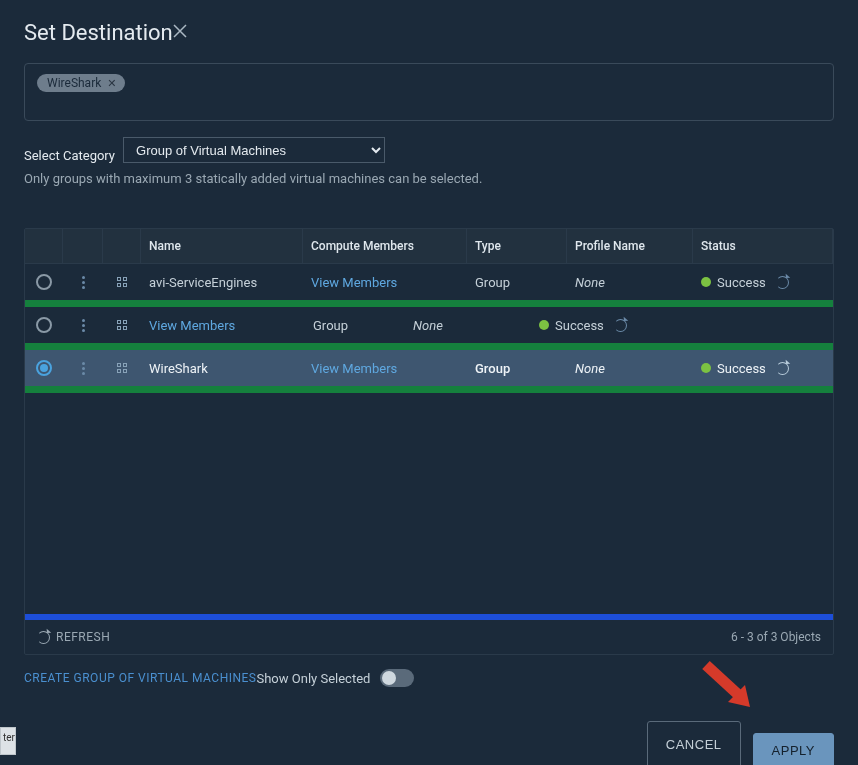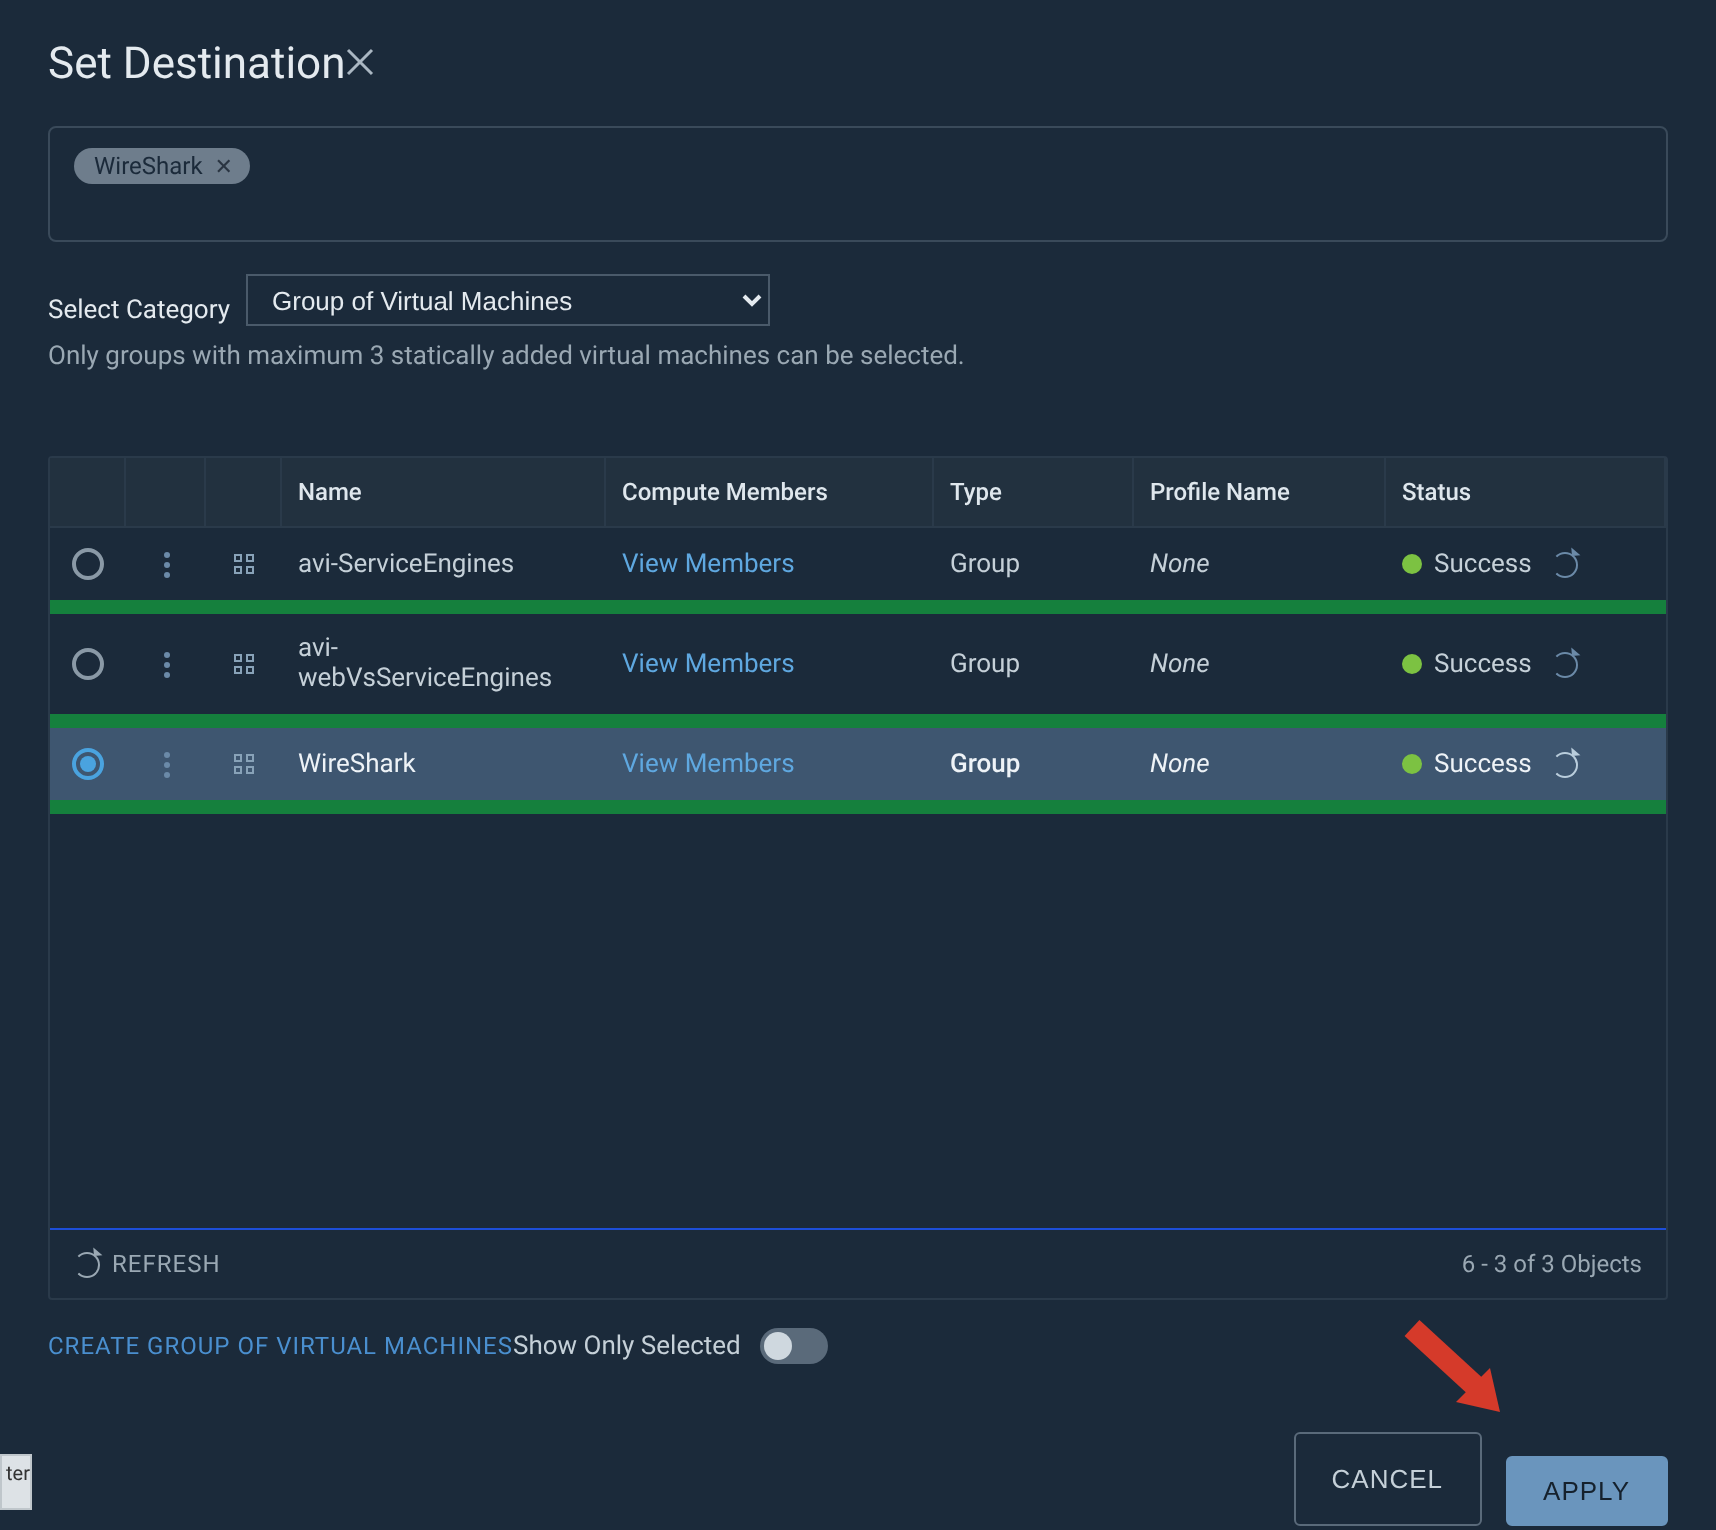--- a/index.html
+++ b/index.html
@@ -140,21 +140,21 @@
   border-left-color: transparent; display: inline-block; position: relative;
 }
 .refresh-icon::after {
   content: ""; position: absolute; top: -2px; right: -1px;
   border: 3px solid transparent; border-top-color: currentColor;
   transform: rotate(40deg);
 }
 .table-footer {
   display: flex; justify-content: space-between; align-items: center;
   padding: 10px 12px; color: #9aa8b3; font-size: 12px;
-  border-top: 1px solid #1d4ed8;
+  border-top: 6px solid #1d4ed8;
 }
 .refresh-btn { display:flex; align-items:center; gap:6px; cursor:pointer; color:#9aa8b3; letter-spacing: 0.5px;}
 .below-table {
   display: flex; justify-content: flex-start; align-items: center;
   margin-top: 14px;
 }
 .create-link { color: #4a8fcf; font-size: 12px; letter-spacing: 0.5px; cursor: pointer; }
 .show-only { display: flex; align-items: center; gap: 10px; color: #c5d0d8; font-size: 13px;}
 .toggle {
   width: 34px; height: 18px; background: #5a6a7a; border-radius: 9px; position: relative; cursor: pointer;
@@ -269,21 +269,20 @@
             </span>
           </div>
         <div class="td col-icon">
             <span class="grid-icon">
               <span></span>
               <span></span>
               <span></span>
               <span></span>
             </span>
           </div>
-        <div class="td col-name">avi-webVsServiceEngines</div>
         <div class="td col-compute">
             <span class="link">View Members</span>
           </div>
         <div class="td col-type">Group</div>
         <div class="td col-profile">None</div>
         <div class="td col-status">
           <span class="status-dot"></span>
           <span>Success</span>
           <span class="refresh-icon" style="color:#6b8aa8;margin-left:4px"></span>
         </div>

